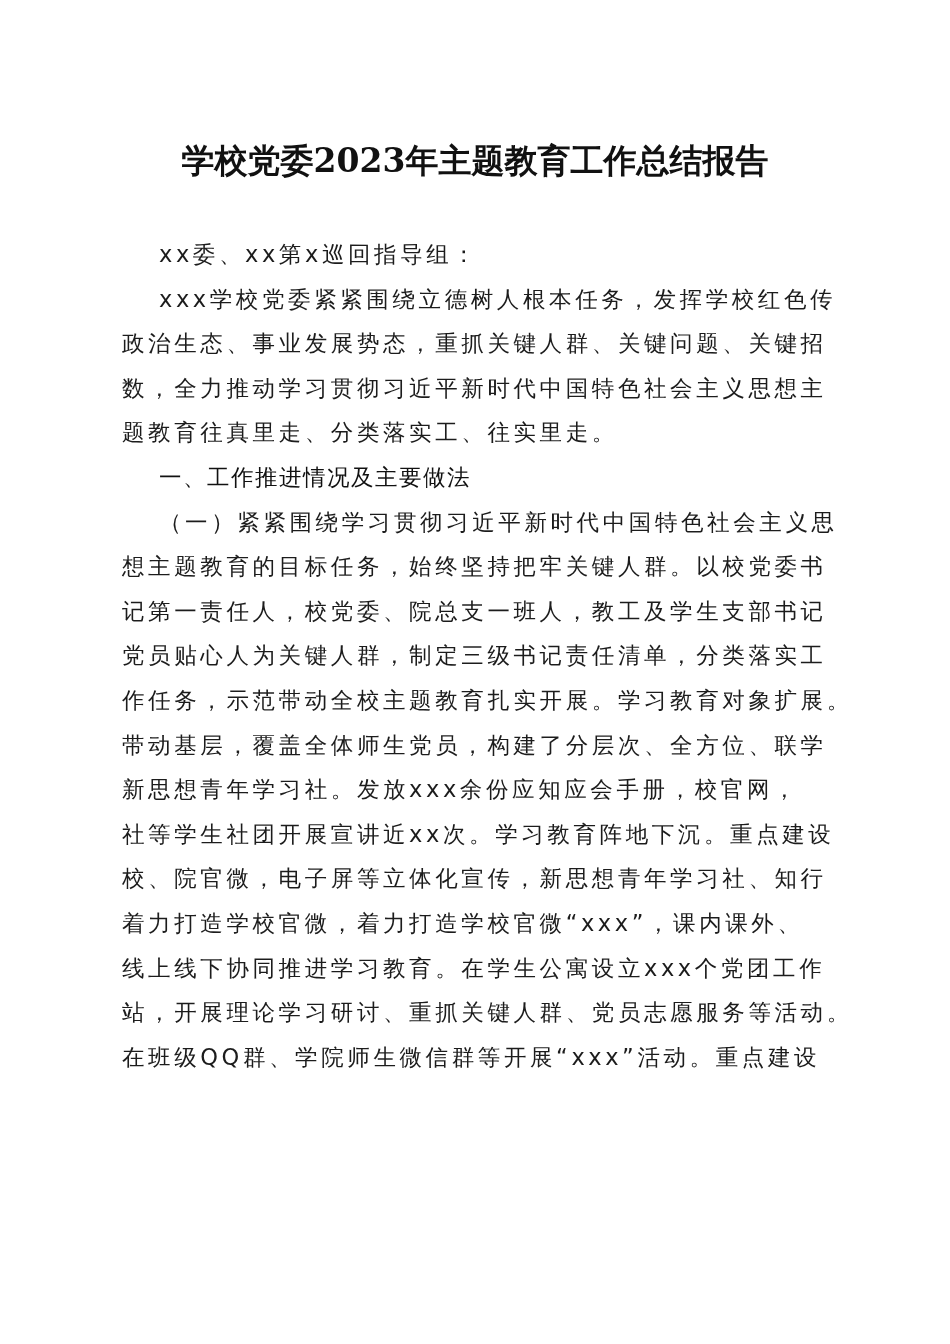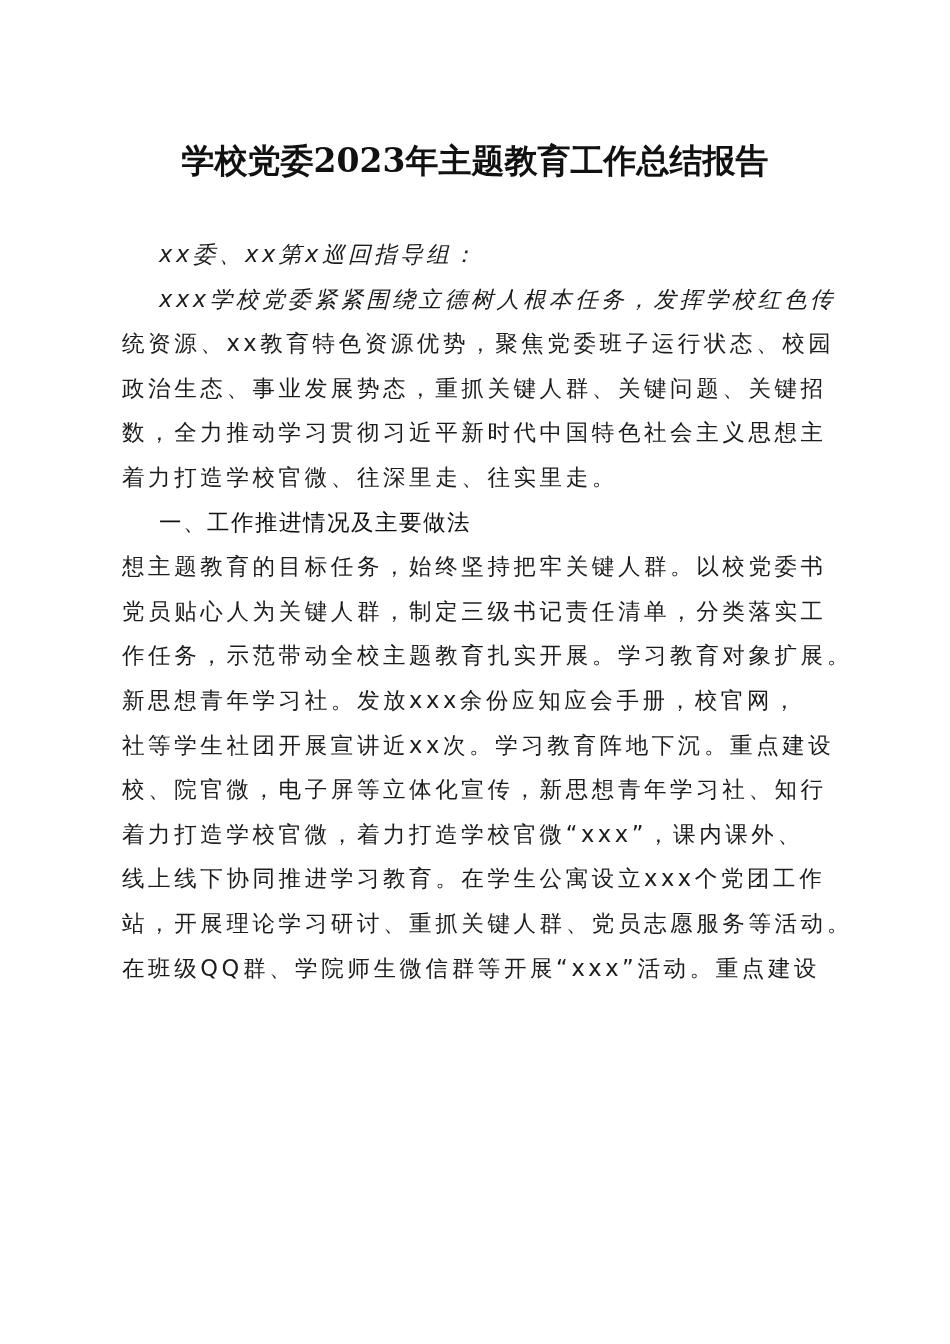--- a/index.html
+++ b/index.html
@@ -46,21 +46,20 @@
       color: #1c1c1c;
     }
     .line {
       height: 44.6px;
       line-height: 44.6px;
       white-space: nowrap;
       display: block;
     }
     .line.indent {
       padding-left: 37px;
-      font-style: italic;
     }
     .line.heading {
       font-weight: normal;
       letter-spacing: 1.5px;
       padding-left: 37px;
       color: #111111;
     }
     .line.subheading-start {
       padding-left: 37px;
     }
@@ -68,30 +67,32 @@
 </head>
 <body>
 
 <div class="page">
   <div class="title">学校党委2023年主题教育工作总结报告</div>
 
   <div class="body-text">
     <div class="line indent">xx委、xx第x巡回指导组：</div>
 
     <div class="line indent">xxx学校党委紧紧围绕立德树人根本任务，发挥学校红色传</div>
-    <div class="line">统资源、xx教育特色资源优势，聚焦党委班子运行状态、校园</div>
     <div class="line">政治生态、事业发展势态，重抓关键人群、关键问题、关键招</div>
     <div class="line">数，全力推动学习贯彻习近平新时代中国特色社会主义思想主</div>
-    <div class="line">着力打造学校官微、往深里走、往实里走。</div>
+    <div class="line">题教育往真里走、分类落实工、往实里走。</div>
 
     <div class="line heading">一、工作推进情况及主要做法</div>
 
+    <div class="line subheading-start">（一）紧紧围绕学习贯彻习近平新时代中国特色社会主义思</div>
     <div class="line">想主题教育的目标任务，始终坚持把牢关键人群。以校党委书</div>
+    <div class="line">记第一责任人，校党委、院总支一班人，教工及学生支部书记</div>
     <div class="line">党员贴心人为关键人群，制定三级书记责任清单，分类落实工</div>
     <div class="line">作任务，示范带动全校主题教育扎实开展。学习教育对象扩展。</div>
+    <div class="line">带动基层，覆盖全体师生党员，构建了分层次、全方位、联学</div>
     <div class="line">新思想青年学习社。发放xxx余份应知应会手册，校官网，</div>
     <div class="line">社等学生社团开展宣讲近xx次。学习教育阵地下沉。重点建设</div>
     <div class="line">校、院官微，电子屏等立体化宣传，新思想青年学习社、知行</div>
     <div class="line">着力打造学校官微，着力打造学校官微“xxx”，课内课外、</div>
     <div class="line">线上线下协同推进学习教育。在学生公寓设立xxx个党团工作</div>
     <div class="line">站，开展理论学习研讨、重抓关键人群、党员志愿服务等活动。</div>
     <div class="line">在班级QQ群、学院师生微信群等开展“xxx”活动。重点建设</div>
   </div>
 </div>
 

